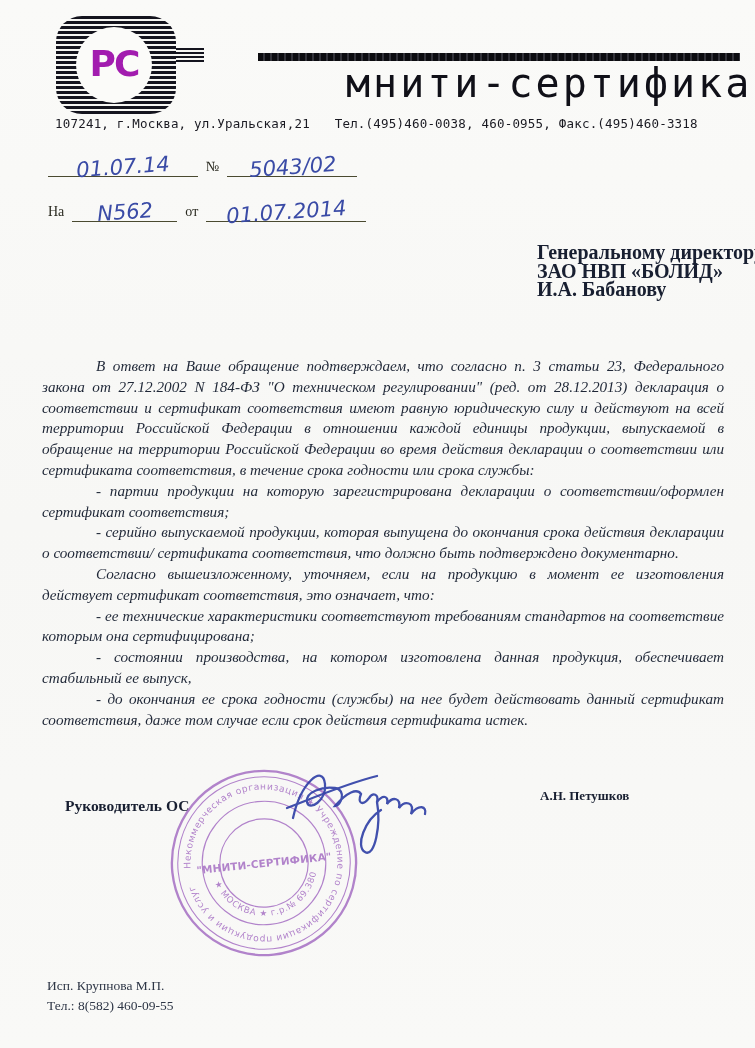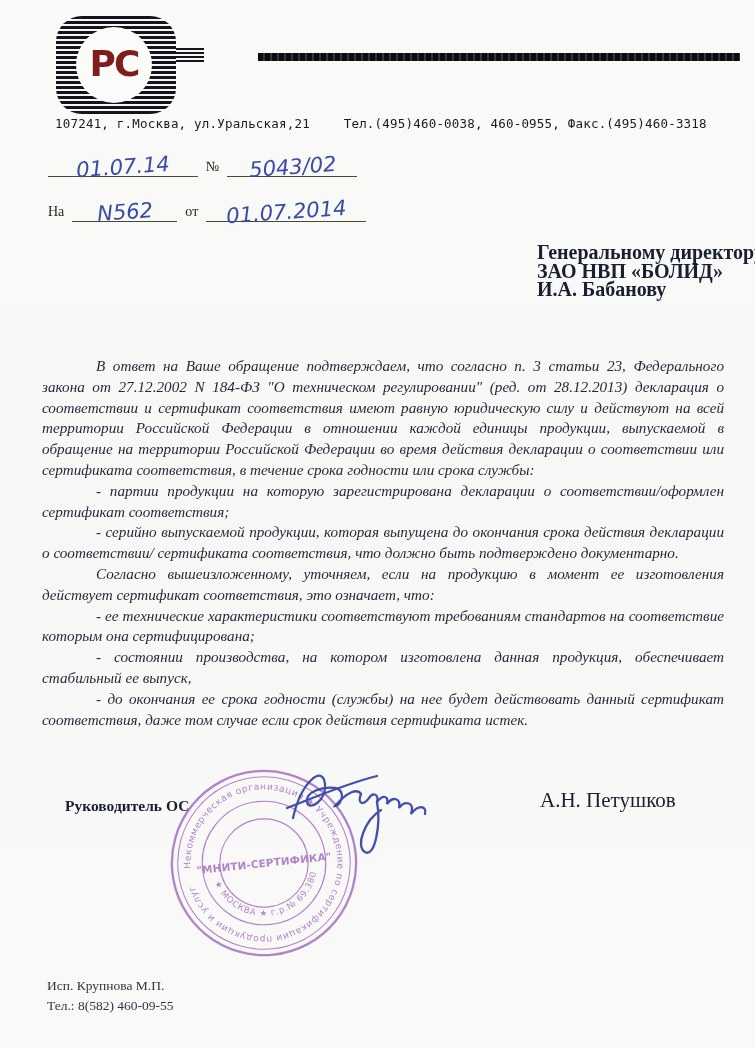--- a/index.html
+++ b/index.html
@@ -18,42 +18,42 @@
     position:absolute; left:176px; top:48px; width:28px; height:14px;
     background:repeating-linear-gradient(180deg,#14141e 0 2px,#f6f6f3 2px 4px);
   }
   .logo-circle{
     position:absolute; left:20px; top:11px; width:76px; height:76px;
     background:#fbfbf9; border-radius:50%;
     display:flex; align-items:center; justify-content:center;
   }
   .logo-circle span{
     font-family:"DejaVu Sans", sans-serif; font-weight:bold;
-    font-size:36px; letter-spacing:-2px; color:#7f1d1d; transform:translateY(-2px);
+    font-size:36px; letter-spacing:-2px; color:#a21caf; transform:translateY(-2px);
   }
   .tagline{
     position:absolute; left:288px; top:33px; width:345px; text-align:center;
     font-family:"DejaVu Sans Mono", monospace; font-style:italic;
     font-size:11.5px; letter-spacing:2px; color:#1c1c24; white-space:nowrap;
   }
   .head-bar{
     position:absolute; left:258px; top:53px; width:482px; height:8px;
     background:repeating-linear-gradient(90deg,#0c0c10 0 5px,#33333a 5px 7px);
   }
   .org-title{
     position:absolute; left:346px; top:60px;
     font-family:"DejaVu Sans Mono", monospace; font-size:40px;
     letter-spacing:3px; color:#101018; white-space:nowrap;
   }
   .addr-line{
     position:absolute; left:55px; top:116px; white-space:nowrap;
     font-family:"DejaVu Sans Mono", monospace; font-size:12.5px;
     letter-spacing:0.2px; color:#1a1a22;
   }
-  .addr-line .phones{margin-left:26px;}
+  .addr-line .phones{margin-left:17px;}
   
   .ref{position:absolute; left:48px; top:146px; font-size:14px; color:#2a2a20;}
   .ref-line{display:flex; align-items:flex-end; margin-bottom:14px;}
   .blank{border-bottom:1.5px solid #4a4a30; display:inline-flex;
          align-items:flex-end; justify-content:center; height:30px;}
   .hw{
     font-family:"DejaVu Sans", sans-serif; font-style:italic;
     font-size:21px; color:#3a4ba6; transform:rotate(-4deg) translateY(3px);
     display:inline-block; white-space:nowrap;
   }
@@ -64,21 +64,21 @@
     font-size:20px; line-height:18.5px; color:#181f31; white-space:nowrap;
   }
   
   .body-text{position:absolute; left:42px; top:356px; width:682px;font-style:italic;}
   .body-text p{
     margin:0; text-indent:54px; text-align:justify;
     font-size:15.2px; line-height:20.8px; color:#1f2737;
   }
   
   .sig-left{position:absolute; left:65px; top:797px; font-weight:bold; font-size:15.5px; color:#181f31;}
-  .sig-right{position:absolute; left:540px; top:788px; font-weight:normal; font-size:21px; color:#181f31;}
+  .sig-right{position:absolute; left:540px; top:788px; font-weight:bold; font-size:13px; color:#181f31;}
   .stamp{position:absolute; left:166px; top:765px; opacity:0.88;}
   .stamp text{font-family:"DejaVu Sans", sans-serif;}
   .autograph{position:absolute; left:283px; top:756px;}
   
   .footer{
     position:absolute; left:47px; top:976px; font-size:13.5px;
     line-height:20px; color:#2e3646;font-family:Liberation Serif, serif;
   }
 </style>
 </head>
@@ -86,20 +86,21 @@
 
 <div class="page">
 
   <div class="logo">
     <div class="logo-circle">
       <span>РС</span>
     </div>
   </div>
   <div class="logo-tab"></div>
   <div class="head-bar"></div>
+  <div class="org-title">мнити-сертифика</div>
   <div class="addr-line">
     <span>107241, г.Москва, ул.Уральская,21</span>
     <span class="phones">Тел.(495)460-0038, 460-0955, Факс.(495)460-3318</span>
   </div>
 
   <div class="ref">
     <div class="ref-line">
       <span class="blank" style="width:150px">
         <span class="hw">01.07.14</span>
       </span>

